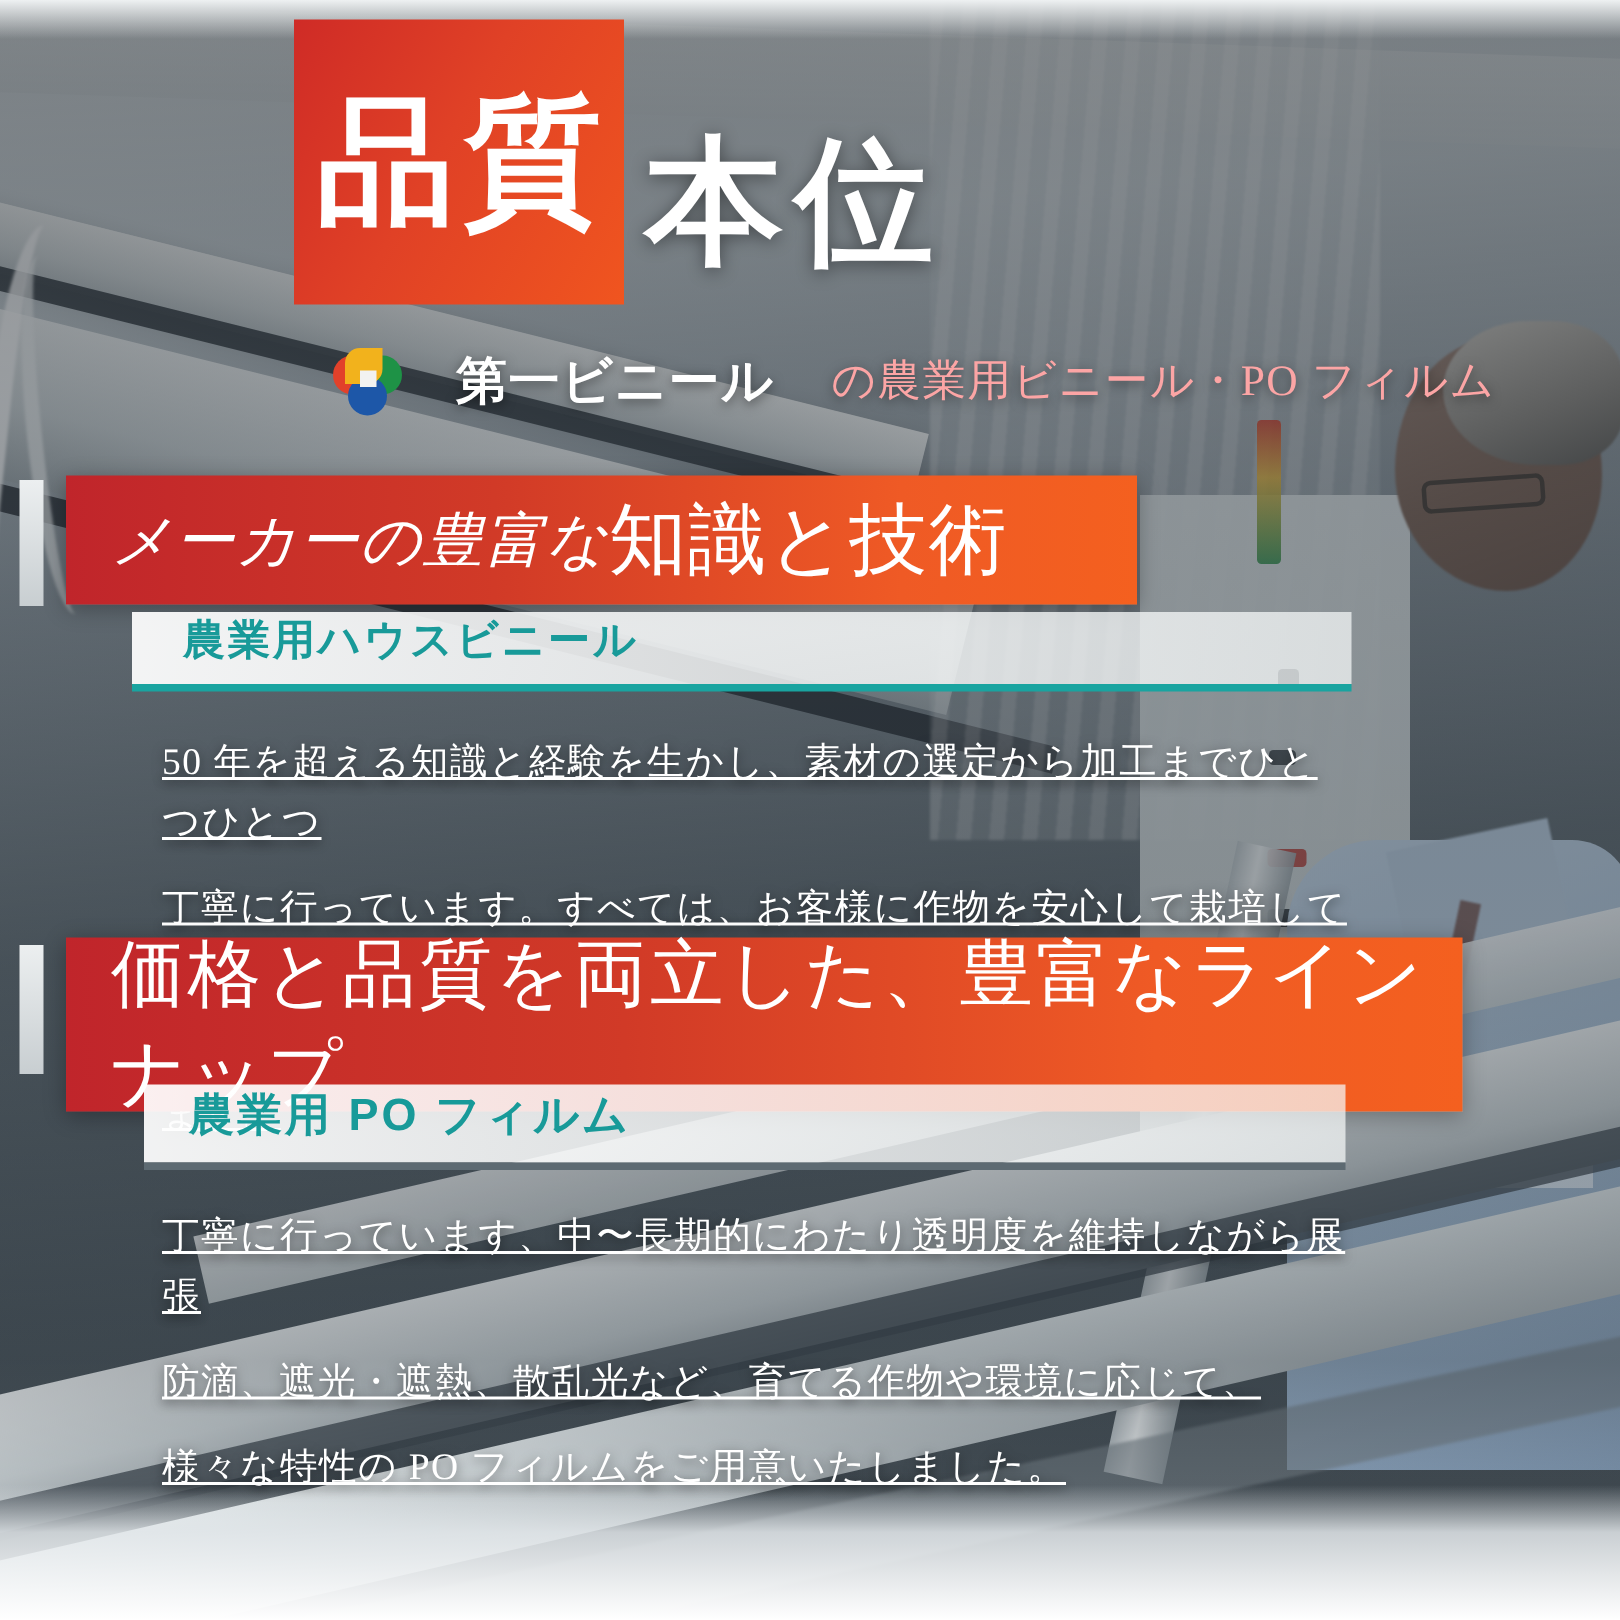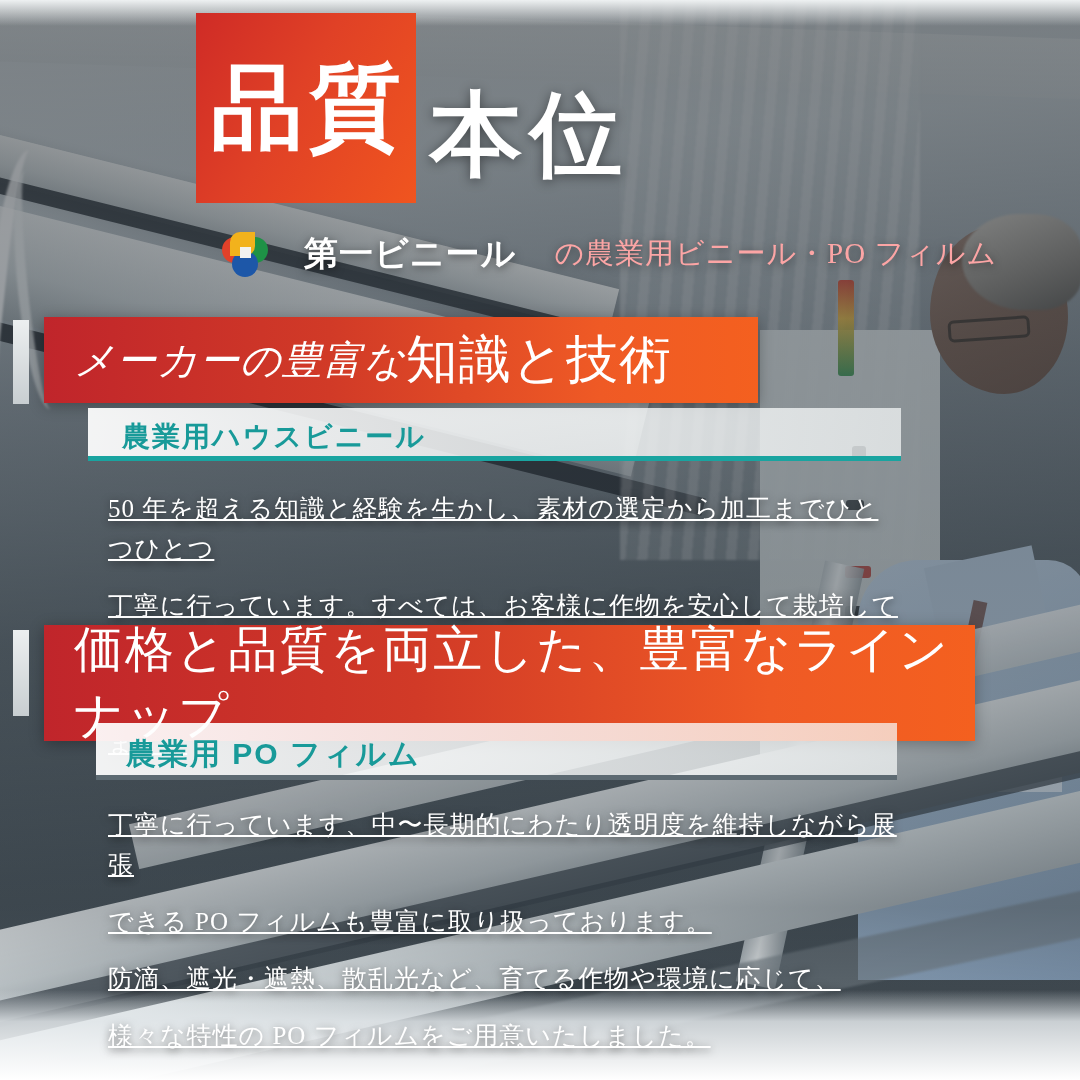--- a/index.html
+++ b/index.html
@@ -84,21 +84,21 @@
   .band{position:absolute;display:flex;align-items:center;
      background:linear-gradient(90deg,#c0252b 0%,#d13a27 40%,#ef5a25 78%,#f4601f 100%);
      box-shadow:0 3px 14px rgba(0,0,0,.30);}
   .band-a{left:44px;top:317px;width:684px;height:86px;padding-left:30px;}
   .band-b{left:44px;top:625px;width:901px;height:116px;padding-left:30px;}
   .band .small{font-size:40px;color:#fff;letter-spacing:1px;font-style:italic;}
   .band .big{font-size:52px;color:#fff;letter-spacing:1px;}
   .band .all{font-size:49px;color:#fff;letter-spacing:2px;}
 
   .subbar{position:absolute;background:linear-gradient(90deg,rgba(255,255,255,.93),rgba(250,252,252,.80) 65%,rgba(246,249,249,.72));
-     border-bottom:5px solid #19a4a0;display:flex;align-items:flex-end;}
+     border-bottom:5px solid #19a4a0;display:flex;align-items:flex-start;}
   .subbar-a{left:88px;top:408px;width:779px;height:48px;padding-left:34px;}
   .subbar-b{left:96px;top:723px;width:771px;height:52px;padding-left:30px;border-bottom-color:#5d6a72;}
   .subbar .txt{font-size:28px;color:#189a99;font-weight:700;letter-spacing:2px;
      font-family:"Liberation Sans","DejaVu Sans",sans-serif;}
   .subbar-b .txt{font-size:30px;}
 
   .body{position:absolute;color:#fff;font-size:25px;line-height:40px;letter-spacing:1px;
      text-shadow:0 2px 8px rgba(0,0,0,.55);}
   .body-a{left:108px;top:472px;width:790px;}
   .body-b{left:108px;top:788px;width:790px;}
@@ -180,18 +180,17 @@
 
   <div class="tick tick-b"></div>
   <div class="band band-b">
     <span class="all">価格と品質を両立した、豊富なラインナップ</span>
   </div>
   <div class="subbar subbar-b">
     <span class="txt">農業用 PO フィルム</span>
   </div>
   <div class="body body-b">
     <p>丁寧に行っています、中〜長期的にわたり透明度を維持しながら展張</p>
-    <p>できる PO フィルムも豊富に取り扱っております。</p>
     <p>防滴、遮光・遮熱、散乱光など、育てる作物や環境に応じて、</p>
     <p>様々な特性の PO フィルムをご用意いたしました。</p>
   </div>
 
 </div>
 
 </body></html>

